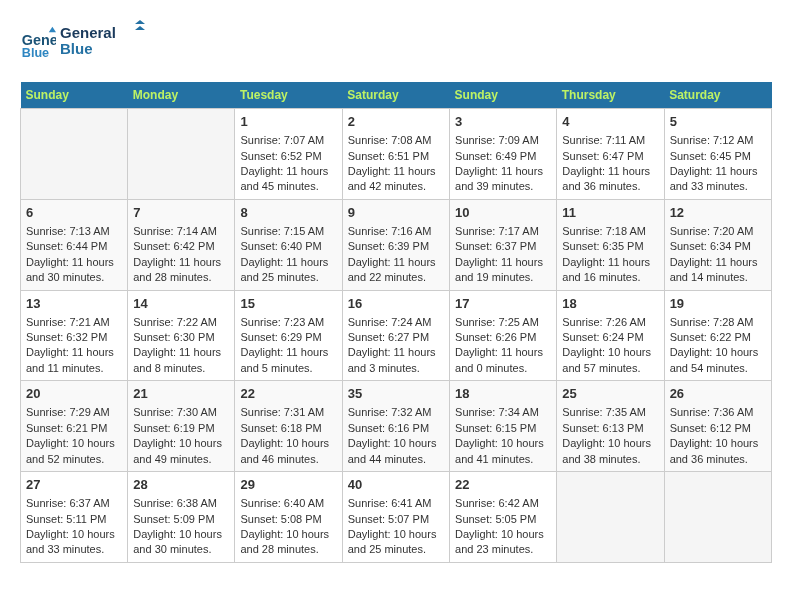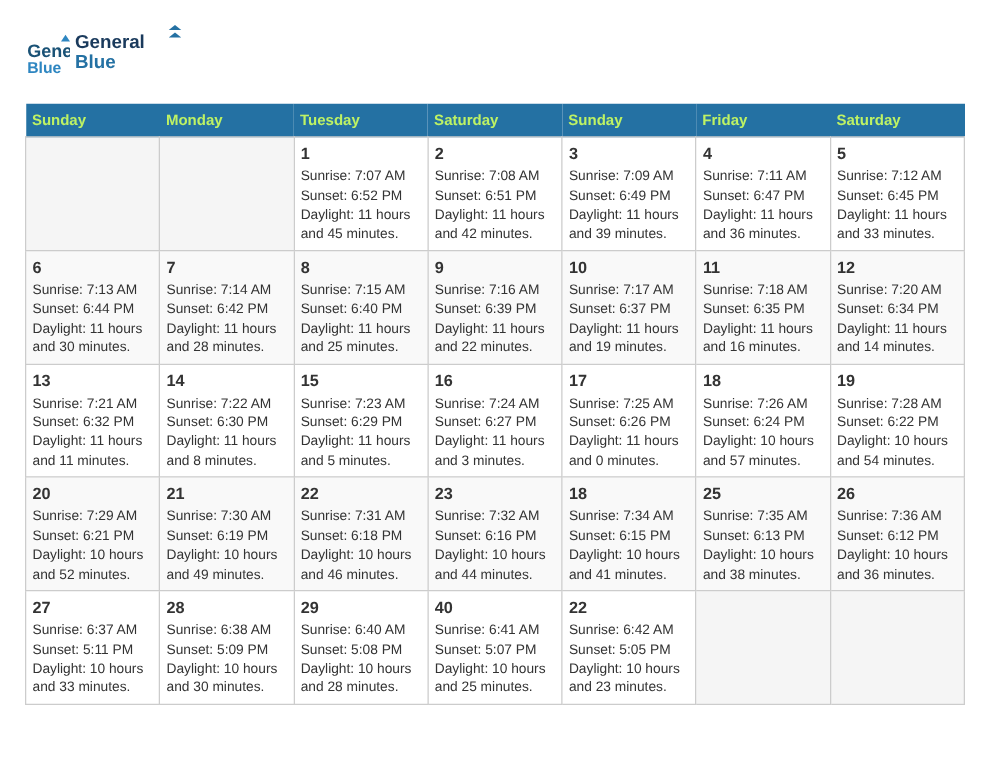--- a/index.html
+++ b/index.html
@@ -106,21 +106,21 @@
 </div>
 
 <table>
   <thead>
     <tr>
     <th>Sunday</th>
         <th>Monday</th>
         <th>Tuesday</th>
         <th>Saturday</th>
         <th>Sunday</th>
-        <th>Friday</th>
+        <th>Thursday</th>
         <th>Saturday</th>
       </tr>
   </thead>
   <tbody id="calendar-body">
   <tr>
         <td class="empty"></td>
         <td class="empty"></td>
         <td>
           <span class="day-num">1</span>
           <div class="day-info">Sunrise: 7:07 AM<br>Sunset: 6:52 PM<br>Daylight: 11 hours and 45 minutes.</div>
@@ -209,21 +209,21 @@
         </td>
         <td>
           <span class="day-num">21</span>
           <div class="day-info">Sunrise: 7:30 AM<br>Sunset: 6:19 PM<br>Daylight: 10 hours and 49 minutes.</div>
         </td>
         <td>
           <span class="day-num">22</span>
           <div class="day-info">Sunrise: 7:31 AM<br>Sunset: 6:18 PM<br>Daylight: 10 hours and 46 minutes.</div>
         </td>
         <td>
-          <span class="day-num">23</span>
+          <span class="day-num">35</span>
           <div class="day-info">Sunrise: 7:32 AM<br>Sunset: 6:16 PM<br>Daylight: 10 hours and 44 minutes.</div>
         </td>
         <td>
           <span class="day-num">18</span>
           <div class="day-info">Sunrise: 7:34 AM<br>Sunset: 6:15 PM<br>Daylight: 10 hours and 41 minutes.</div>
         </td>
         <td>
           <span class="day-num">25</span>
           <div class="day-info">Sunrise: 7:35 AM<br>Sunset: 6:13 PM<br>Daylight: 10 hours and 38 minutes.</div>
         </td>

